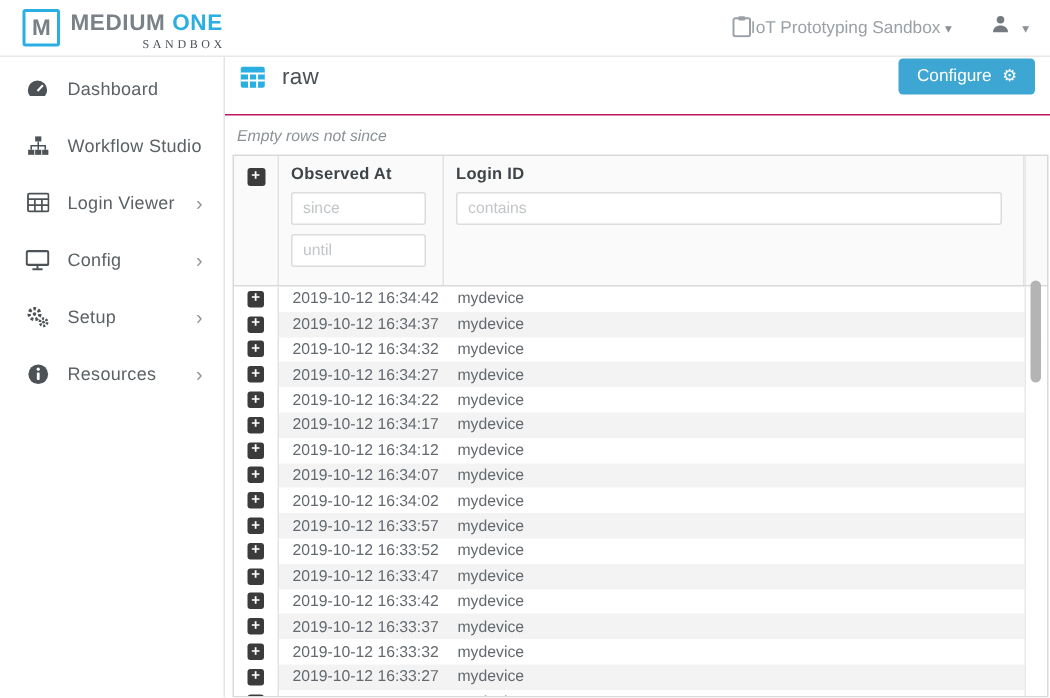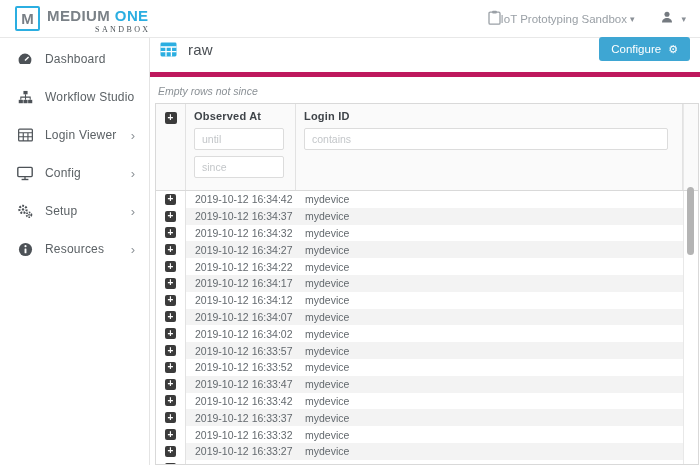--- a/index.html
+++ b/index.html
@@ -36,21 +36,21 @@
   .side-item { height:38px; display:flex; align-items:center; padding:0 14px 0 17px;
     color:#5b6165; font-size:12px; cursor:pointer; }
   .side-item .s-icon { width:16px; height:16px; margin-right:12px; flex:0 0 16px;
     display:flex; align-items:center; justify-content:center; }
   .side-item .s-label { flex:1; letter-spacing:.2px; }
   .side-item .chev { color:#8d9398; font-size:13px; line-height:1; }
 
   
   .main { flex:1; min-width:0; position:relative; display:flex; flex-direction:column; }
   .title-bar { height:39px; flex:0 0 39px; display:flex; align-items:center;
-    border-bottom:5px solid #be185d; padding:0 10px 12px 10px; }
+    border-bottom:1px solid #be185d; padding:0 10px 12px 10px; }
   .title-icon { width:17px; height:15px; margin-right:11px; }
   .page-title { font-size:15px; font-weight:normal; color:#4a4f54; letter-spacing:.2px; flex:1; }
   .configure-btn { background:#3ea6d3; color:#fff; border:none; border-radius:3px;
     font-size:11.5px; padding:6px 12px; display:flex; align-items:center; gap:7px;
     cursor:pointer; font-family:inherit; }
   .gear { font-size:11px; line-height:1; }
   .note { font-size:10.5px; font-style:italic; color:#8b9196; padding:8px 0 6px 8px;
     flex:0 0 22px; }
 
   
@@ -211,22 +211,22 @@
 
       <div class="note">Empty rows not since</div>
 
       <div class="tbl">
         <div class="tbl-header">
           <div class="th-cell th-expand">
             <span class="plus-badge hdr">+</span>
           </div>
           <div class="th-cell">
             <div class="col-label">Observed At</div>
+            <input class="filter-input" type="text" placeholder="since" style="">
             <input class="filter-input" type="text" placeholder="until" style="">
-            <input class="filter-input" type="text" placeholder="since" style="">
           </div>
           <div class="th-cell">
             <div class="col-label">Login ID</div>
             <input class="filter-input wide" type="text" placeholder="contains" style="">
           </div>
           <div class="th-cell" style="border-right:none;border-left:1px solid #e8e8e8;padding:0;"></div>
         </div>
 
         <div class="tbl-rows" id="rows-container">
   <div class="row">

